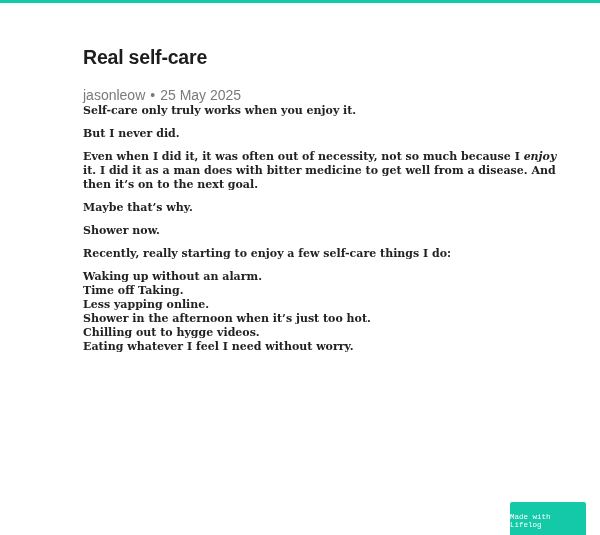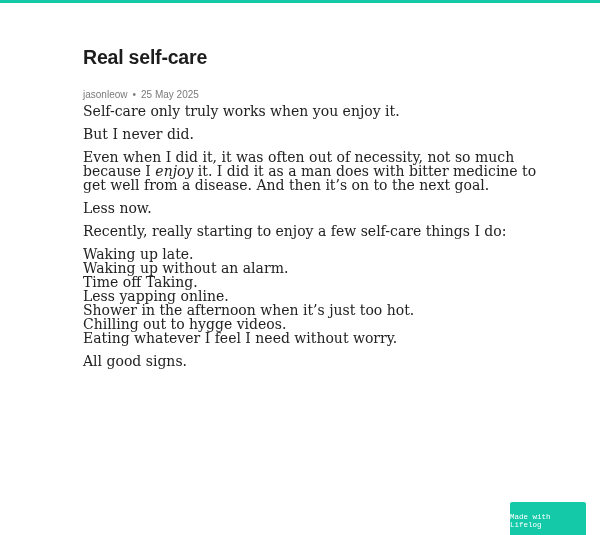--- a/index.html
+++ b/index.html
@@ -7,27 +7,27 @@
       width: 600px; height: 535px; overflow: hidden; position: relative;
       background: #ffffff; color: #1f1f1f;
     }
     .top-bar { position: absolute; top: 0; left: 0; width: 600px; height: 3px; background: #14c9a8; }
     .article { position: absolute; left: 59px; top: 44px; width: 480px; margin-left: 24px; }
     h1.title {
       font-family: "Liberation Sans", sans-serif; font-weight: 700;
       font-size: 19.5px; line-height: 26px; margin: 0; color: #1d1d1d; letter-spacing: -0.2px;
     }
     .meta {
-      font-family: "Liberation Sans", sans-serif; font-size: 10px; color: #7a7a7a;
+      font-family: "Liberation Sans", sans-serif; font-size: 14px; color: #7a7a7a;
       margin-top: 19px; line-height: 12px;
     }
     .meta .dot { margin: 0 5px; }
     .content {
-      font-family: "DejaVu Serif", serif; font-size: 14px; line-height: 14px;
-      color: #222; margin-top: 3px;
+      font-family: "DejaVu Serif", serif; font-size: 11px; line-height: 14px;
+      color: #222; margin-top: 3px; font-weight: bold;
     }
     .content p { margin: 0 0 9px 0; }
     .content em { font-style: italic; }
     .content .list-line { display: block; }
     .made-with {
       position: absolute; left: 510px; top: 502px; width: 76px; height: 38px;
       background: #14c9a8; color: #fff; border-radius: 2px; border: none;
       font-family: Liberation Mono, monospace; font-size: 7.5px;
       display: flex; align-items: center; justify-content: center; cursor: pointer;
     }
@@ -39,28 +39,27 @@
 
 <article class="article">
   <h1 class="title">Real self-care</h1>
   <div class="meta">
     <a style="color:inherit;text-decoration:none;">jasonleow</a><span class="dot">•</span><span>25 May 2025</span>
   </div>
   <div class="content">
     <p>Self-care only truly works when you enjoy it.</p>
     <p>But I never did.</p>
     <p><span>Even when I did it, it was often out of necessity, not so much because I </span><em>enjoy</em><span> it. I did it as a man does with bitter medicine to get well from a disease. And then it’s on to the next goal.</span></p>
-    <p>Less now.</p>
+    <p>Maybe that’s why.</p>
+    <p>Shower now.</p>
     <p>Recently, really starting to enjoy a few self-care things I do:</p>
     <p>
-      <span class="list-line">Waking up late.</span>
       <span class="list-line">Waking up without an alarm.</span>
       <span class="list-line">Time off Taking.</span>
       <span class="list-line">Less yapping online.</span>
       <span class="list-line">Shower in the afternoon when it’s just too hot.</span>
       <span class="list-line">Chilling out to hygge videos.</span>
       <span class="list-line">Eating whatever I feel I need without worry.</span>
     </p>
-    <p>All good signs.</p>
   </div>
 </article>
 
 <a class="made-with">Made with Lifelog</a>
 
 </body></html>

